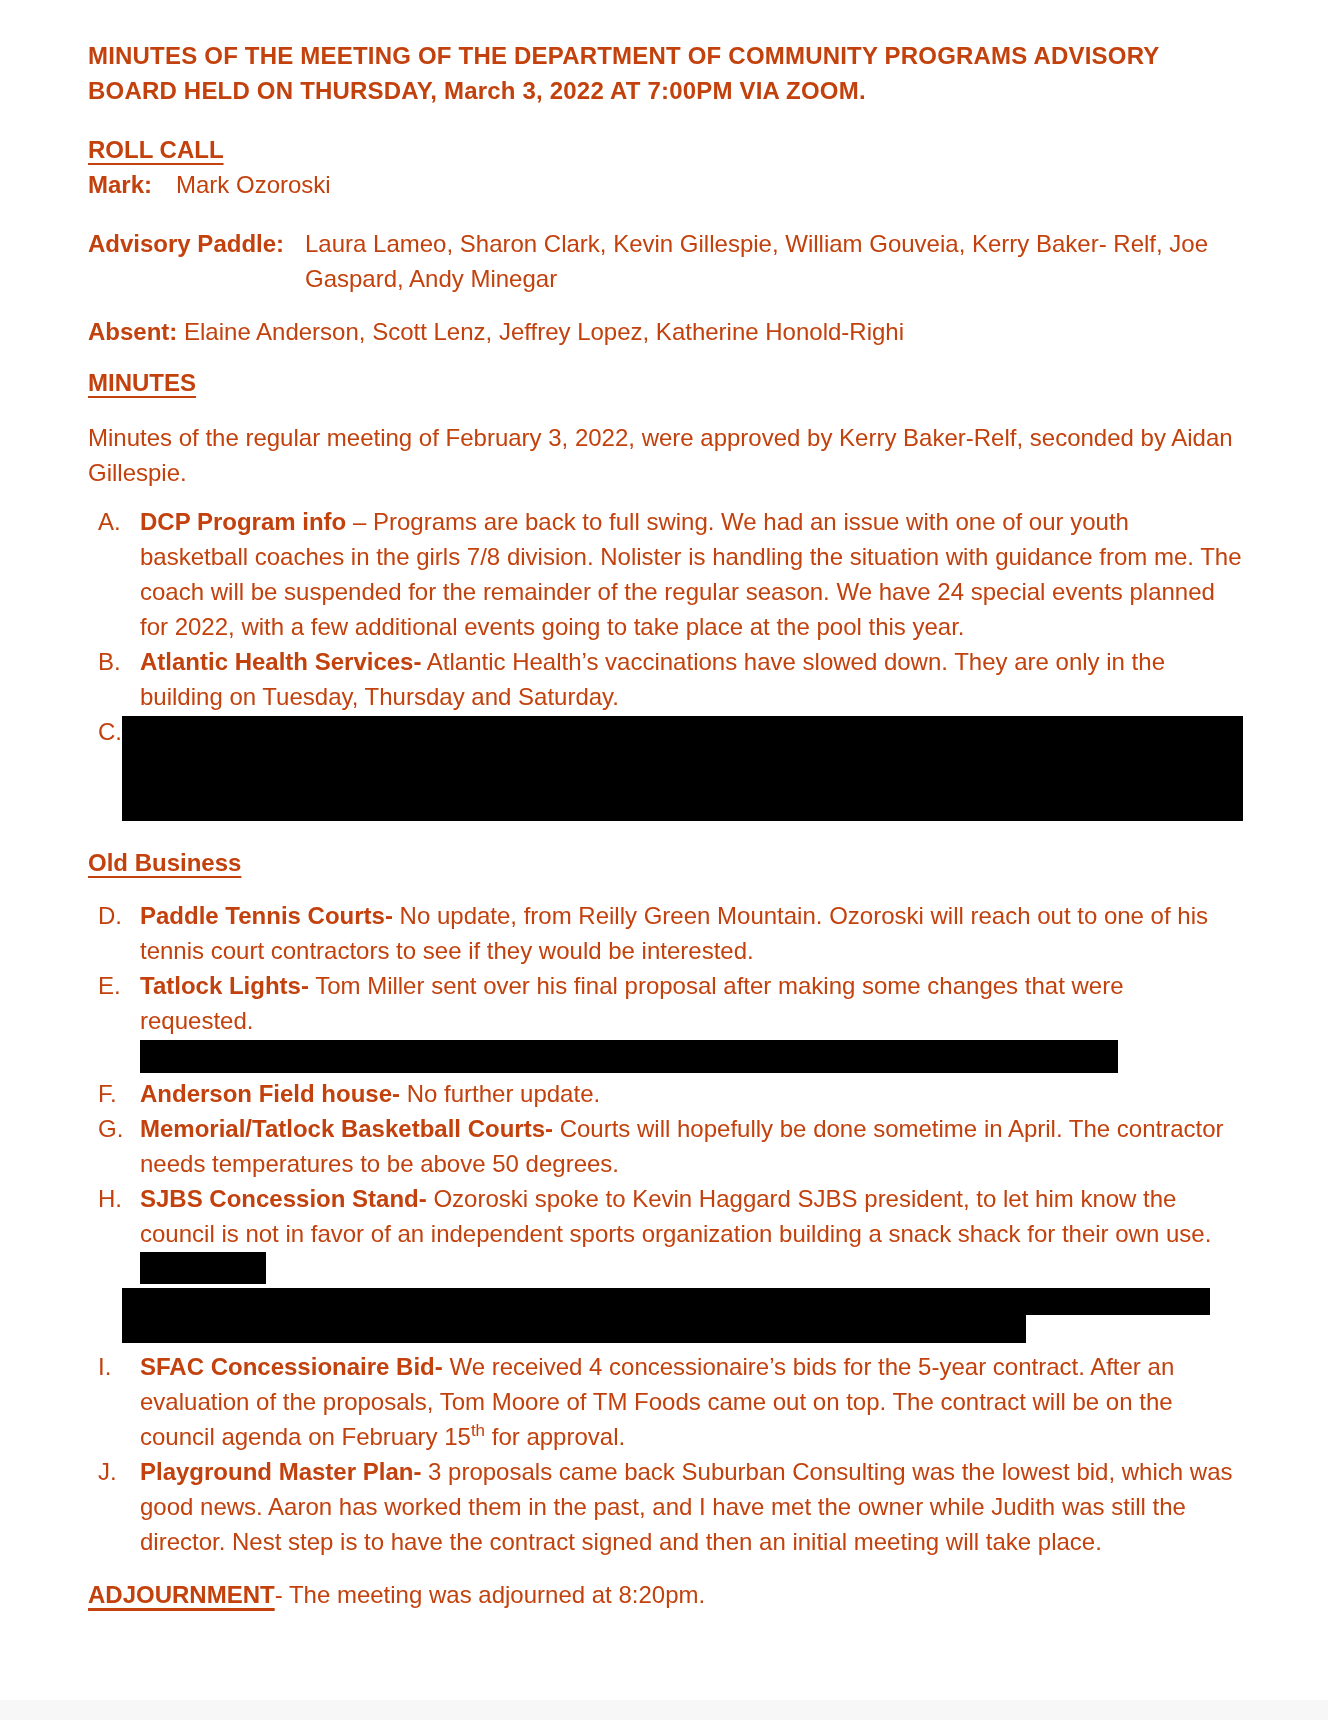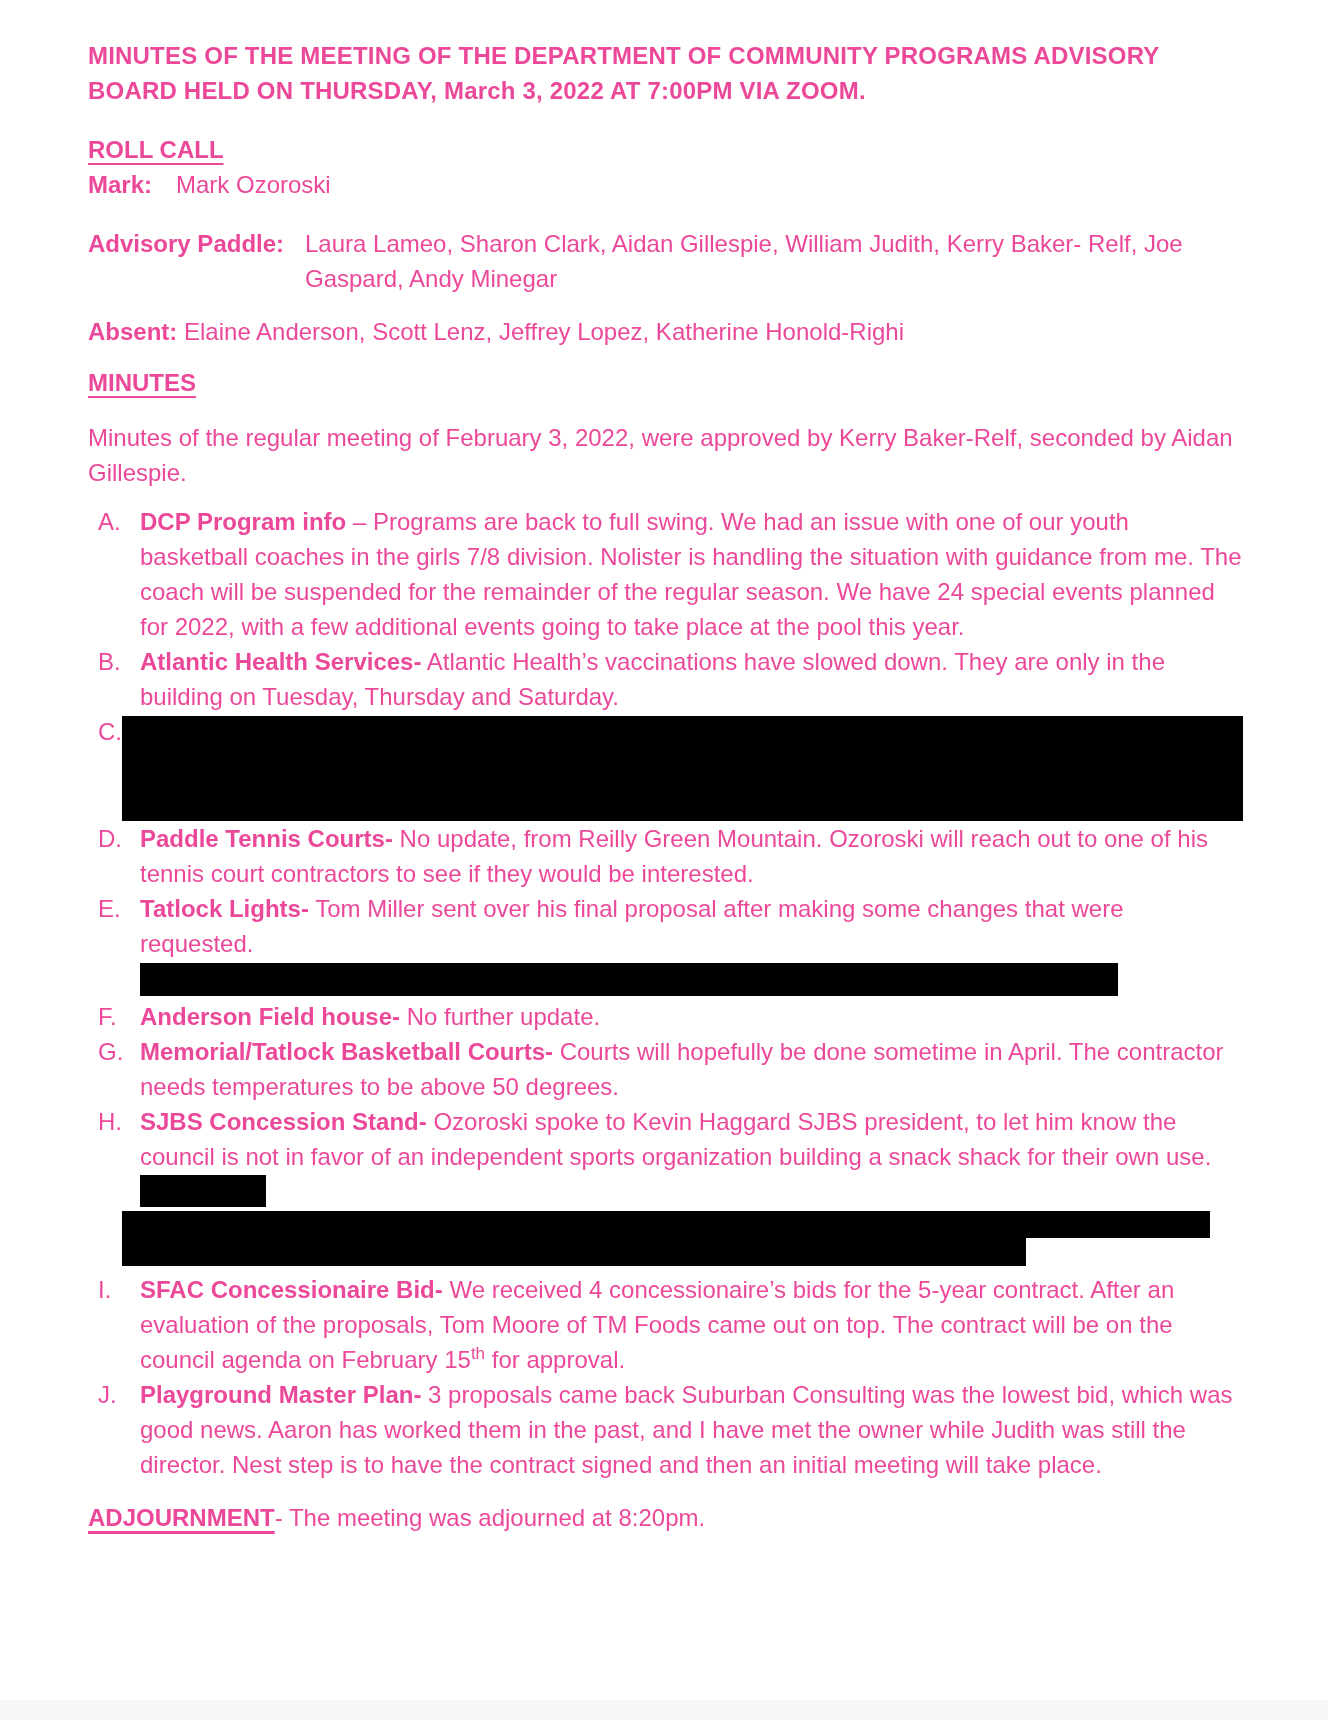--- a/index.html
+++ b/index.html
@@ -2,21 +2,21 @@
 <html><head>
 <meta charset="utf-8">
 <style>
   html, body { margin:0; padding:0; background:#ffffff; }
   .page {
     width:1328px; height:1720px;
     position:relative; margin:0 auto;
     background:#ffffff;
     font-family:"Liberation Sans", sans-serif;
     font-size:24px; line-height:35px;
-    color:#ec4899;
+    color:#c2410c;
     overflow:hidden;
   }
   .content { padding:38px 86px 0 88px; }
   .b { font-weight:bold; }
   .doc-title { font-weight:bold; margin:0 0 24px 0; letter-spacing:0.2px; }
   .heading {
     font-weight:bold; text-decoration:underline;
     text-underline-offset:5px; text-decoration-thickness:2px;
     margin:0;
   }
@@ -62,21 +62,21 @@
 
     <p class="heading h-rollcall">ROLL CALL</p>
 
     <div class="row-staff">
       <span class="lbl">Mark:</span>
       <span class="val">Mark Ozoroski</span>
     </div>
 
     <div class="row-adv">
       <span class="lbl">Advisory Paddle:</span>
-      <span class="val">Laura Lameo, Sharon Clark, Aidan Gillespie, William Judith, Kerry Baker- Relf, Joe Gaspard, Andy Minegar</span>
+      <span class="val">Laura Lameo, Sharon Clark, Kevin Gillespie, William Gouveia, Kerry Baker- Relf, Joe Gaspard, Andy Minegar</span>
     </div>
 
     <p class="row-absent"><span class="b">Absent:</span><span> Elaine Anderson, Scott Lenz, Jeffrey Lopez, Katherine Honold-Righi</span></p>
 
     <p class="heading h-minutes">MINUTES</p>
 
     <p class="para-minutes">Minutes of the regular meeting of February 3, 2022, were approved by Kerry Baker-Relf, seconded by Aidan Gillespie.</p>
 
 
     <div class="list">
@@ -99,20 +99,21 @@
 
       <div class="item">
         <span class="letter">C.</span>
         <div class="body">
           <div class="redact c-box"></div>
         </div>
       </div>
 
     </div>
 
+    <p class="heading h-oldbiz">Old Business</p>
 
     <div class="list">
 
       <div class="item">
         <span class="letter">D.</span>
         <div class="body">
           <span class="b">Paddle Tennis Courts-</span>
           <span>No update, from Reilly Green Mountain. Ozoroski will reach out to one of his tennis court contractors to see if they would be interested.</span>
         </div>
       </div>

